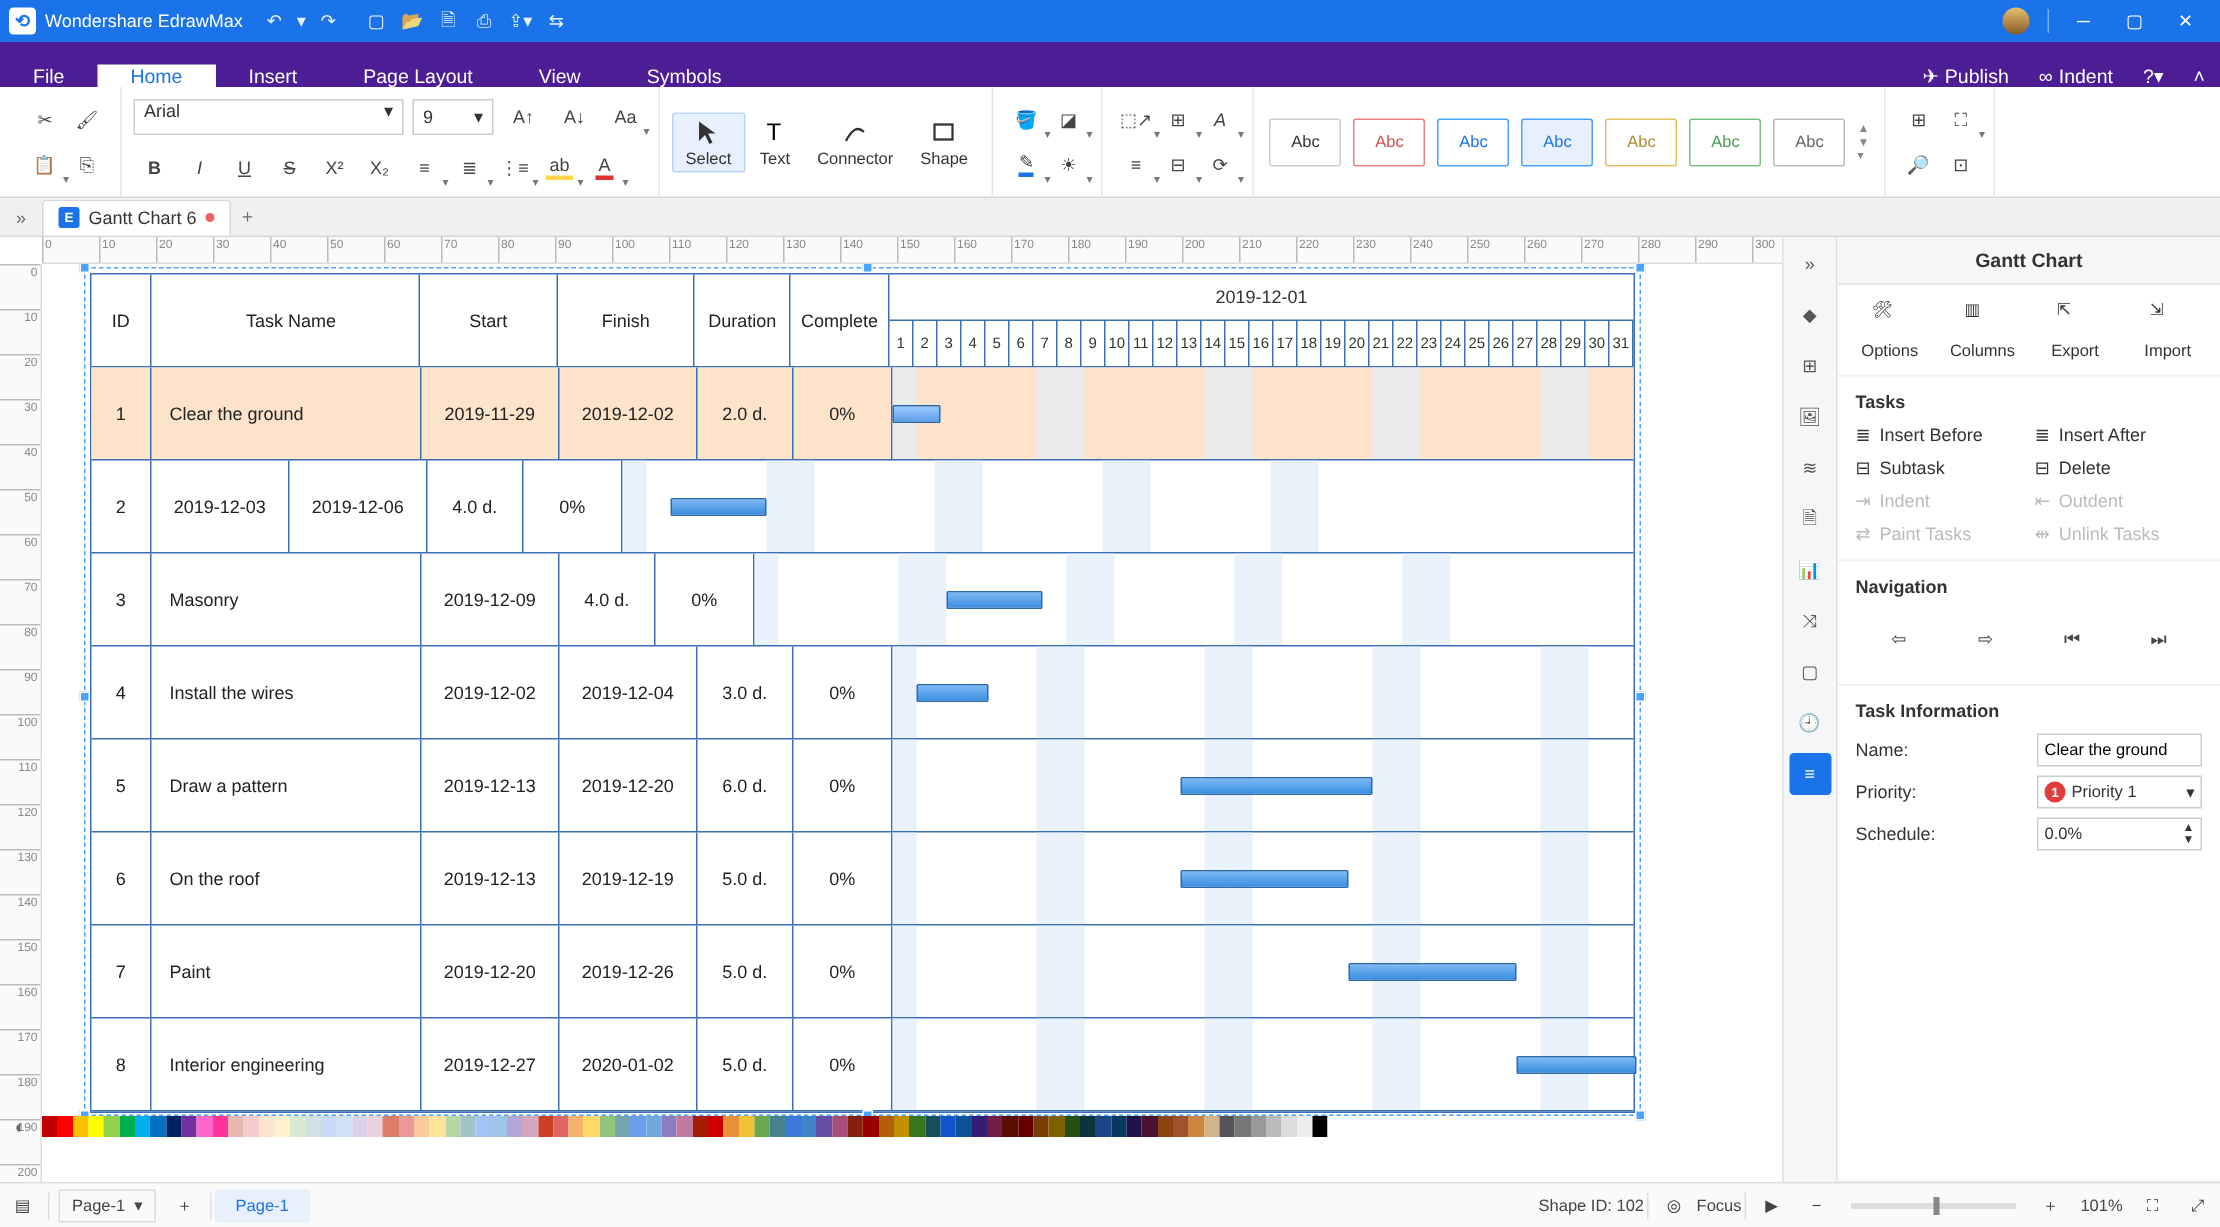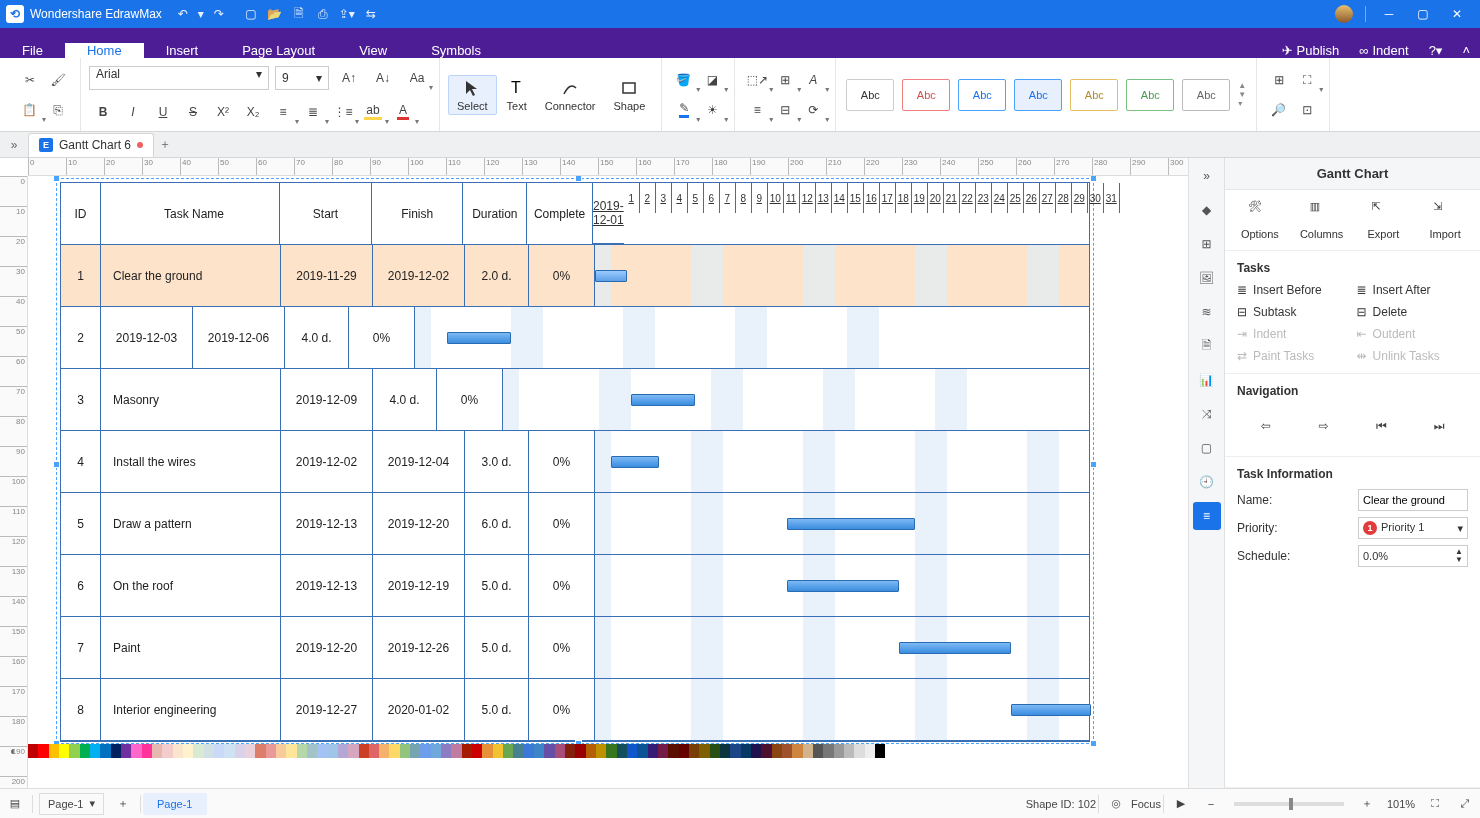--- a/index.html
+++ b/index.html
@@ -65,21 +65,21 @@
 .gantt-outer { position:relative; margin: 6px 0 0 32px; }
 .selection-box { position:absolute; border:1px dashed #4aa3ff; pointer-events:none;}
 .sel-handle { position:absolute; width:7px; height:7px; background:#4aa3ff; border:1px solid #fff; }
 
 .gantt-table { border:1px solid #3b6fb5; display:inline-block; background:#fff;}
 .gt-row { display:flex; height:62px; border-bottom:1px solid #3b6fb5;}
 .gt-head { display:flex; height:62px; border-bottom:1px solid #3b6fb5;}
 .gt-cell { border-right:1px solid #3b6fb5; display:flex; align-items:center; justify-content:center; font-size:12px; color:#222; padding:0 4px;}
 .w-id{width:40px;} .w-name{width:180px; justify-content:flex-start; padding-left:12px;} .w-start{width:92px;} .w-finish{width:92px;} .w-dur{width:64px;} .w-comp{width:66px;}
 .gt-right { flex:1; position:relative;}
-.gt-head-right { display:flex; flex-direction:row; height:100%;text-decoration:underline;}
+.gt-head-right { display:flex; flex-direction:column; height:100%;}
 .gt-month { flex:1; display:flex; align-items:center; justify-content:center; border-bottom:1px solid #3b6fb5; position:relative;}
 .gt-days { display:flex; height:30px;}
 .gt-day { width:16px; border-right:1px solid #3b6fb5; display:flex; align-items:center; justify-content:center; font-size:10px;}
 .gt-weekend { position:absolute; top:0; bottom:0; width:16px; background:#e0ecf8; opacity:.7;}
 .gt-row-active { background:#fde3ca;}
 .bar { position:absolute; height:12px; background:linear-gradient(#7eb9f5,#3a8de0); border:1px solid #2a6bb0; border-radius:1px;}
 .bar.sel { background:linear-gradient(#9acbff,#5fa0e8);}
 
 
 .iconstrip { width:36px; background:#f5f6f7; border-left:1px solid #e0e0e0; display:flex; flex-direction:column; align-items:center; padding-top:4px; gap:6px;}

